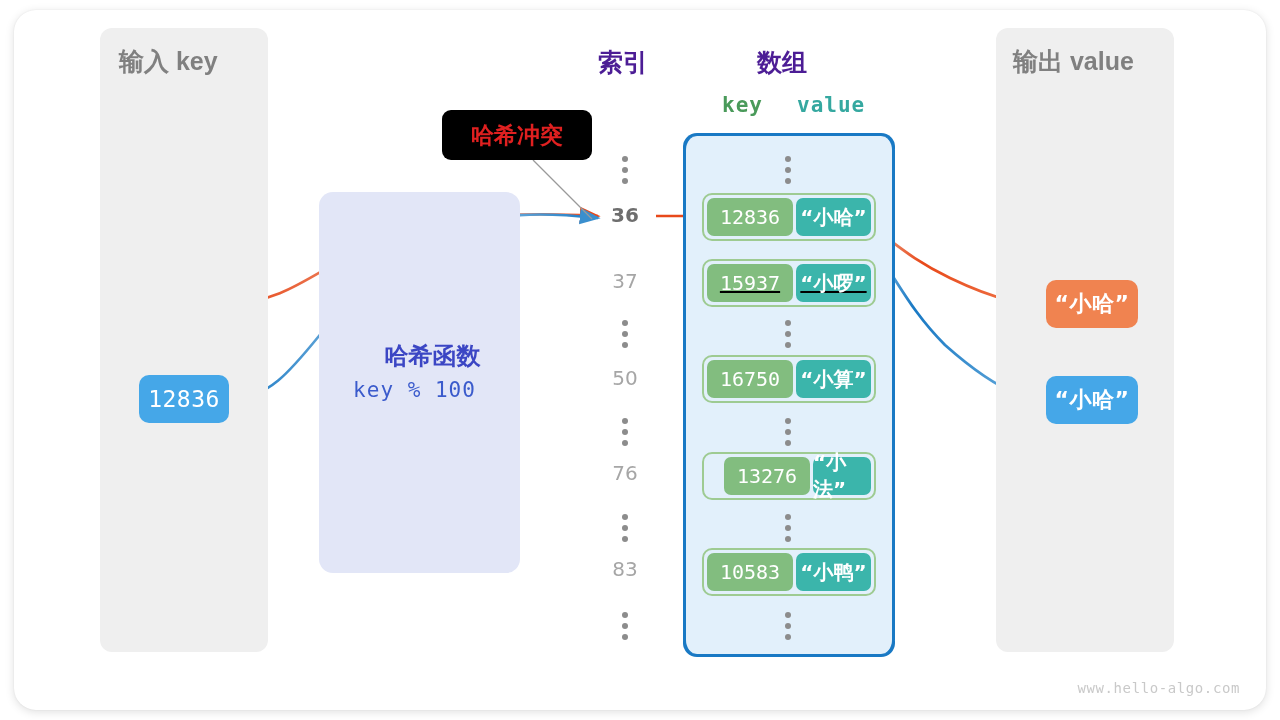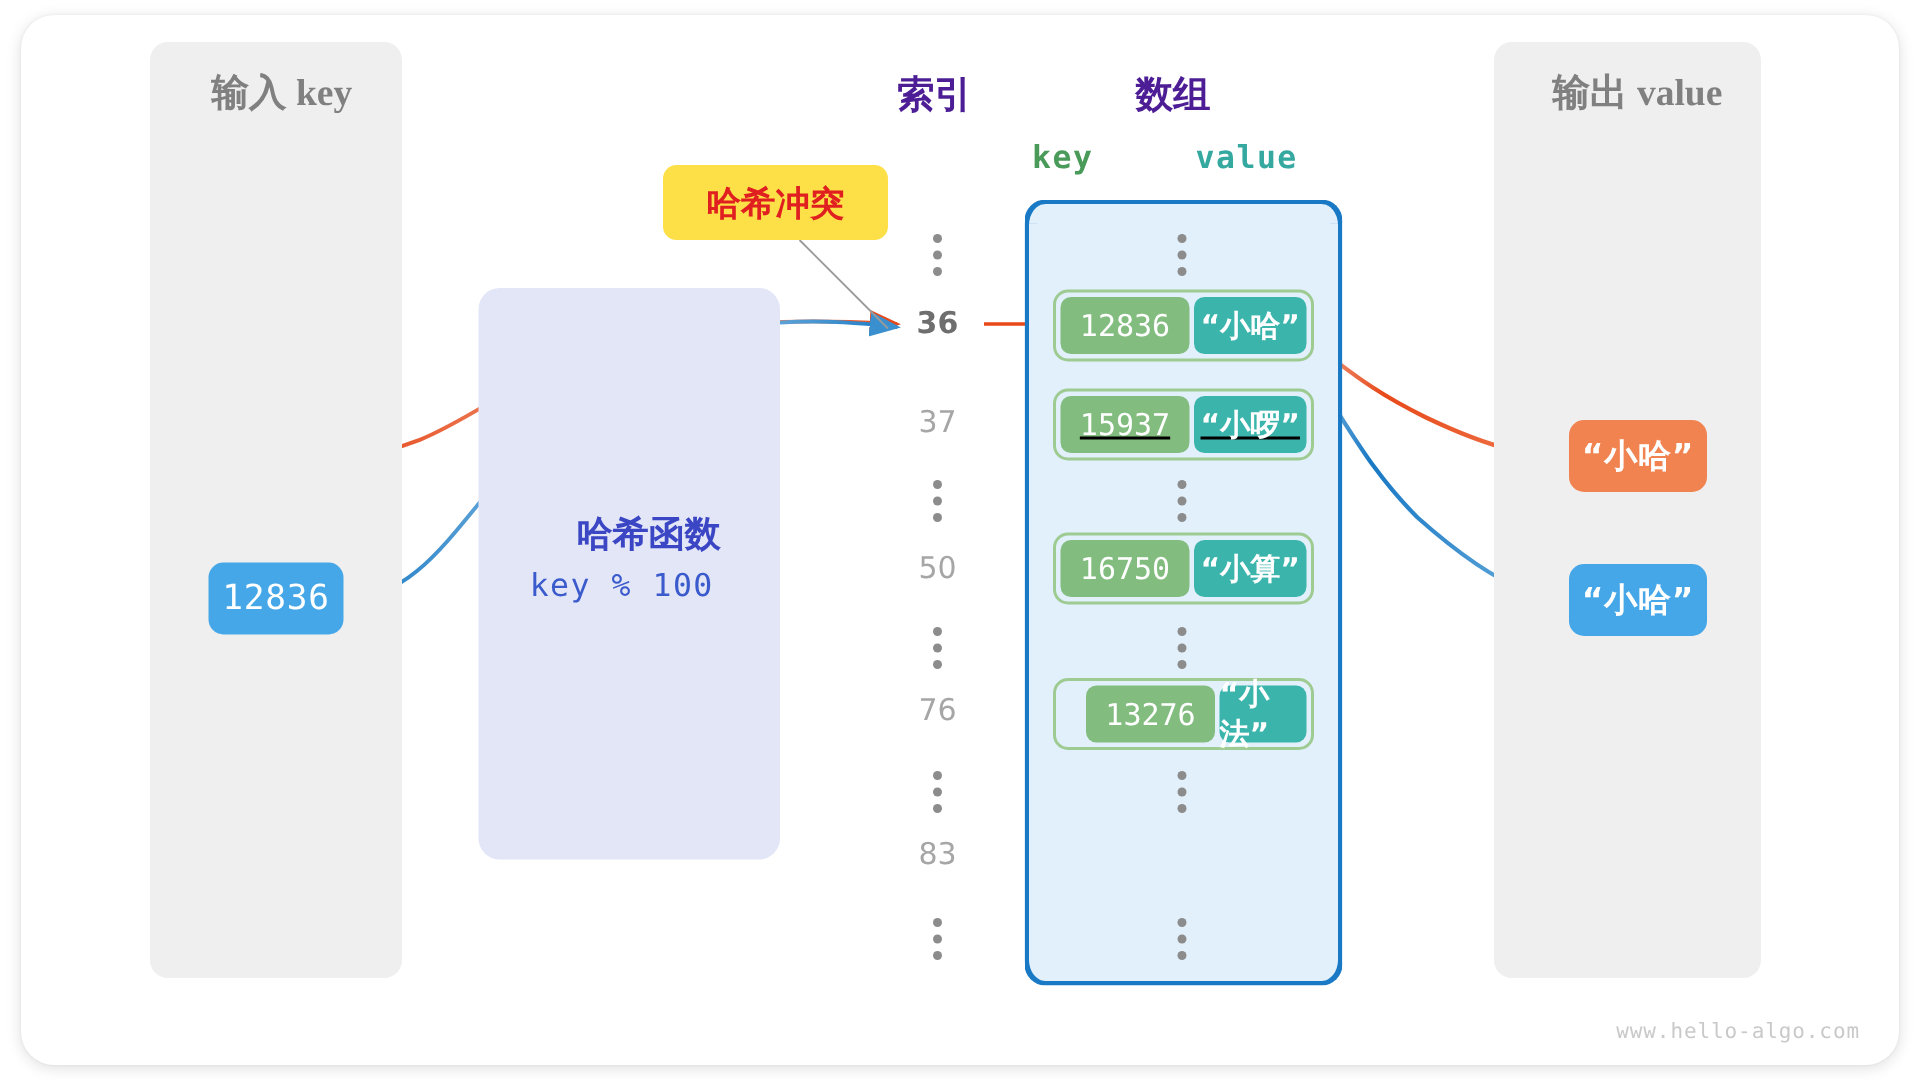--- a/index.html
+++ b/index.html
@@ -34,22 +34,21 @@
   }
   .panel-input  { left: 100px; top: 28px;  width: 168px; height: 624px; }
   .panel-output { left: 996px; top: 28px;  width: 178px; height: 624px; }
 
   .panel-title {
     position: absolute;
     color: #808080;
     font-weight: bold;
     font-size: 25px;
     white-space: nowrap;
-    font-family: Liberation Serif, serif;
-    margin-left: 22px;
+    font-family: Liberation Sans, sans-serif;
   }
   .t-input  { left: 119px; top: 45px; }
   .t-output { left: 1013px; top: 45px; }
 
   
   .heading {
     position: absolute;
     color: #4c1d95;
     font-weight: bold;
     font-size: 25px;
@@ -60,21 +59,21 @@
 
   .kv-head {
     position: absolute;
     top: 93px;
     font-family: "DejaVu Sans Mono", "Liberation Mono", monospace;
     font-size: 21px;
     font-weight: 600;
     letter-spacing: 1px;
     white-space: nowrap;
   }
-  .kv-key   { left: 688px; color: #4a9a5a; text-align: center; }
+  .kv-key   { left: 722px; color: #4a9a5a; text-align: center; }
   .kv-value { left: 797px; color: #35a8a0; }
 
   
   .hashbox {
     position: absolute;
     left: 319px; top: 192px;
     width: 201px; height: 381px;
     background: #e2e6f7;
     border-radius: 14px;
   }
@@ -116,21 +115,21 @@
   .in-1  { left: 139px; top: 279px; width: 90px; height: 48px; }
   .in-2  { left: 139px; top: 375px; width: 90px; height: 48px; }
   .out-1 { left: 1046px; top: 280px; width: 92px; height: 48px; }
   .out-2 { left: 1046px; top: 376px; width: 92px; height: 48px; }
 
   
   .badge {
     position: absolute;
     left: 442px; top: 110px;
     width: 150px; height: 50px;
-    background: #fde047;
+    background: #000000;
     border-radius: 9px;
     display: flex;
     align-items: center;
     justify-content: center;
     color: #e02020;
     font-size: 23px;
     font-weight: bold;
   }
 
   
@@ -374,15 +373,19 @@
     <div class="cell-val">“小啰”</div>
   </div>
   <div class="entry" style="top:355px;">
     <div class="cell-key">16750</div>
     <div class="cell-val">“小算”</div>
   </div>
   <div class="entry" style="top:452px;padding-left:20px;">
     <div class="cell-key">13276</div>
     <div class="cell-val">“小法”</div>
   </div>
+  <div class="entry" style="top:548px;">
+    <div class="cell-key">10583</div>
+    <div class="cell-val">“小鸭”</div>
+  </div>
 
   <div class="watermark">www.hello-algo.com</div>
 </div>
 
 </body></html>

